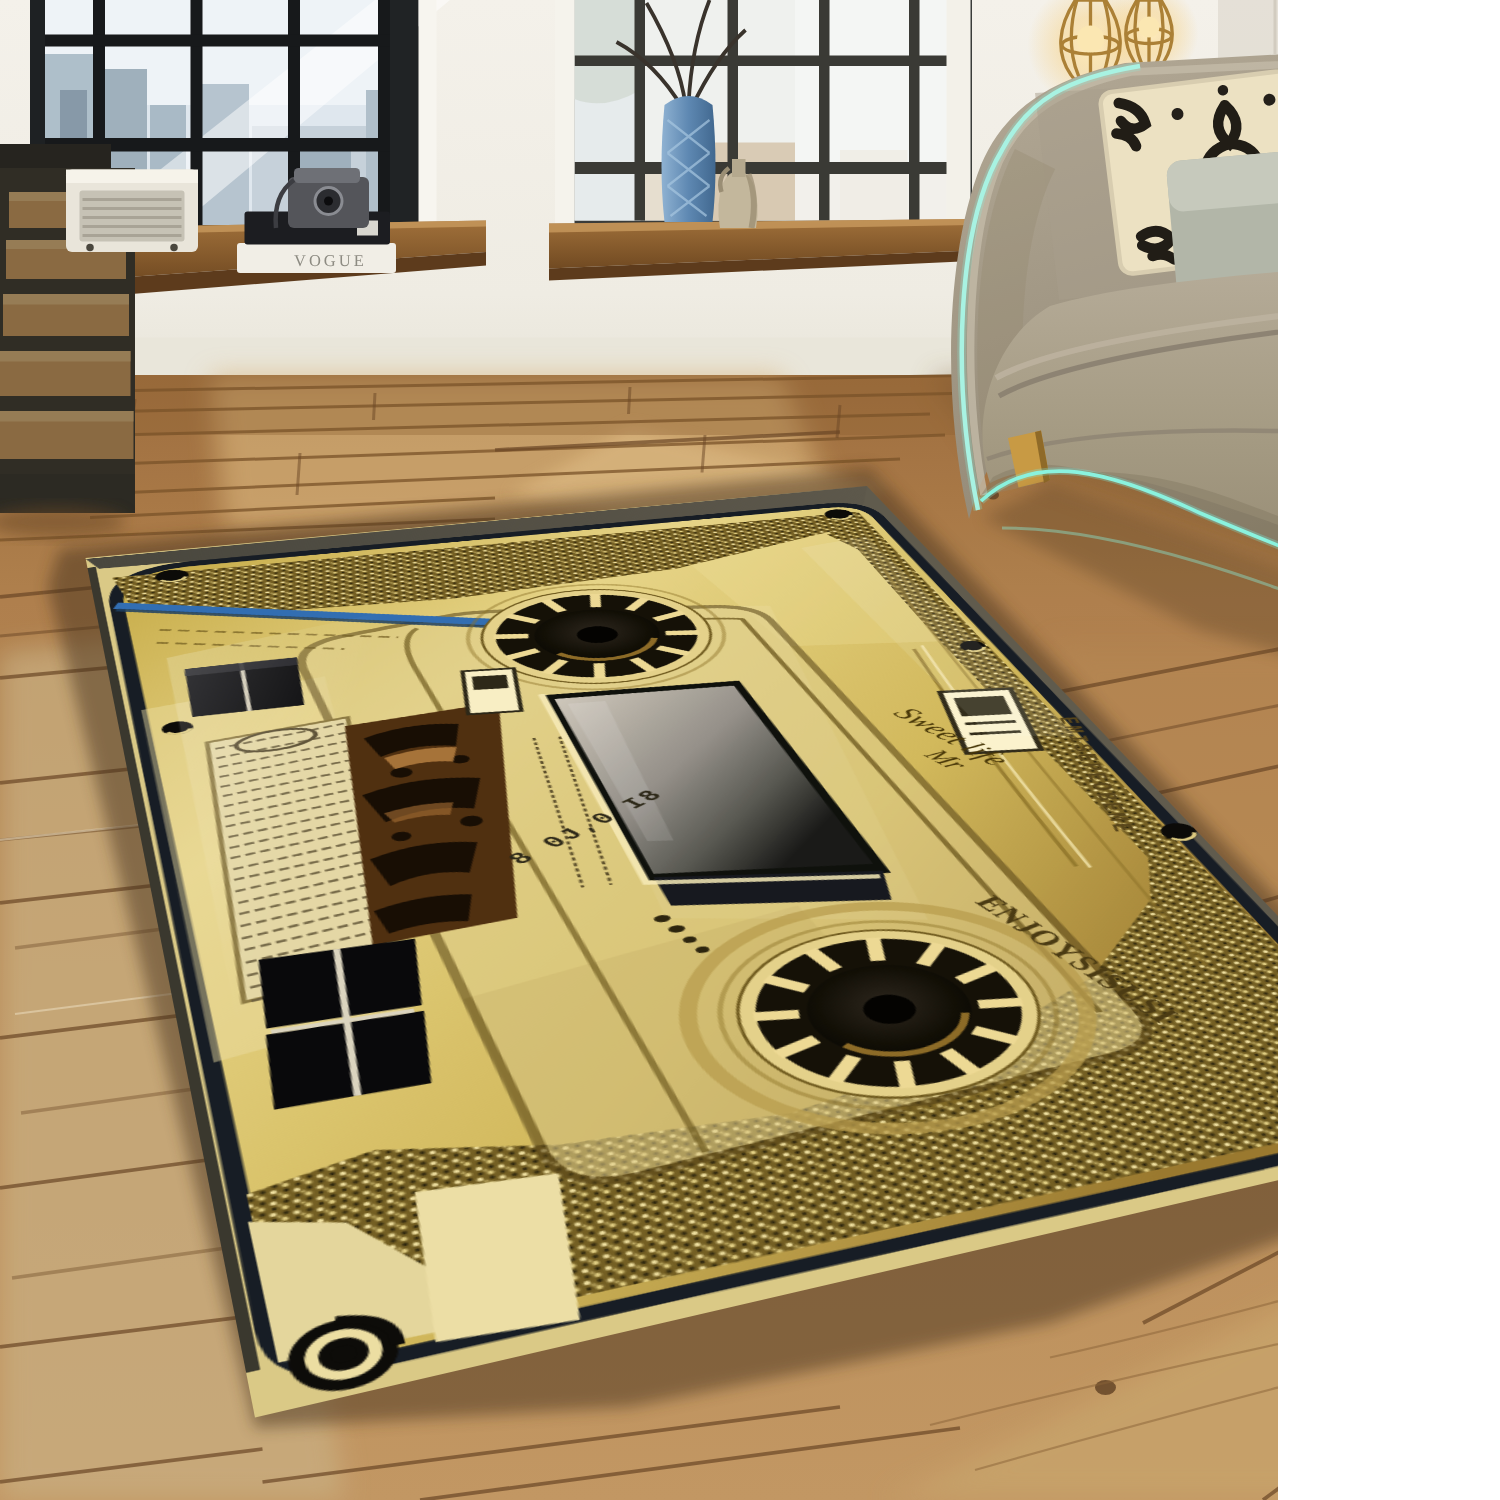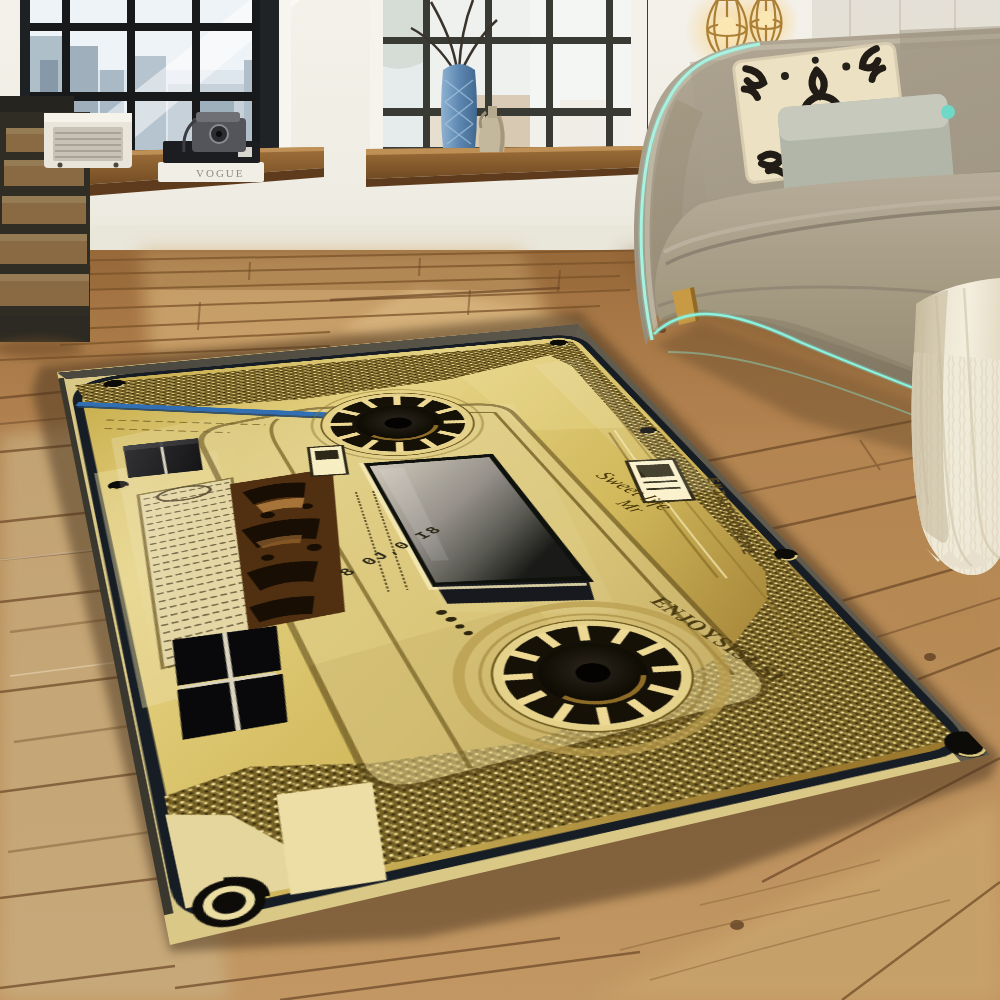--- a/index.html
+++ b/index.html
@@ -1,15 +1,15 @@
 <!DOCTYPE html>
 <html><head><meta charset="utf-8">
 <style>
 html,body{margin:0;padding:0;background:#fff;font-family:"Liberation Sans",sans-serif}
-#scene{position:relative;width:1000px;height:1000px;overflow:hidden}
+#scene{position:relative;width:852px;height:1000px;overflow:hidden}
 #rug3d{position:absolute;left:0;top:0;width:640px;height:1000px;transform-origin:0 0;transform:matrix3d(0.938810,-0.005073,0,0.000216,0.039214,0.162837,0,-0.000434,0,0,1,0,57.0000,372.0000,0,1);filter:saturate(1.14) contrast(1.02);}
 </style></head>
 <body>
 
 <div id="scene">
 <svg width="1000" height="1000" viewBox="0 0 1000 1000" style="position:absolute;left:0;top:0">
 <defs>
 <linearGradient id="wallg" x1="0" y1="0" x2="0" y2="1">
           <stop offset="0" stop-color="#f4f1ea"></stop>
           <stop offset="0.75" stop-color="#efece3"></stop>

